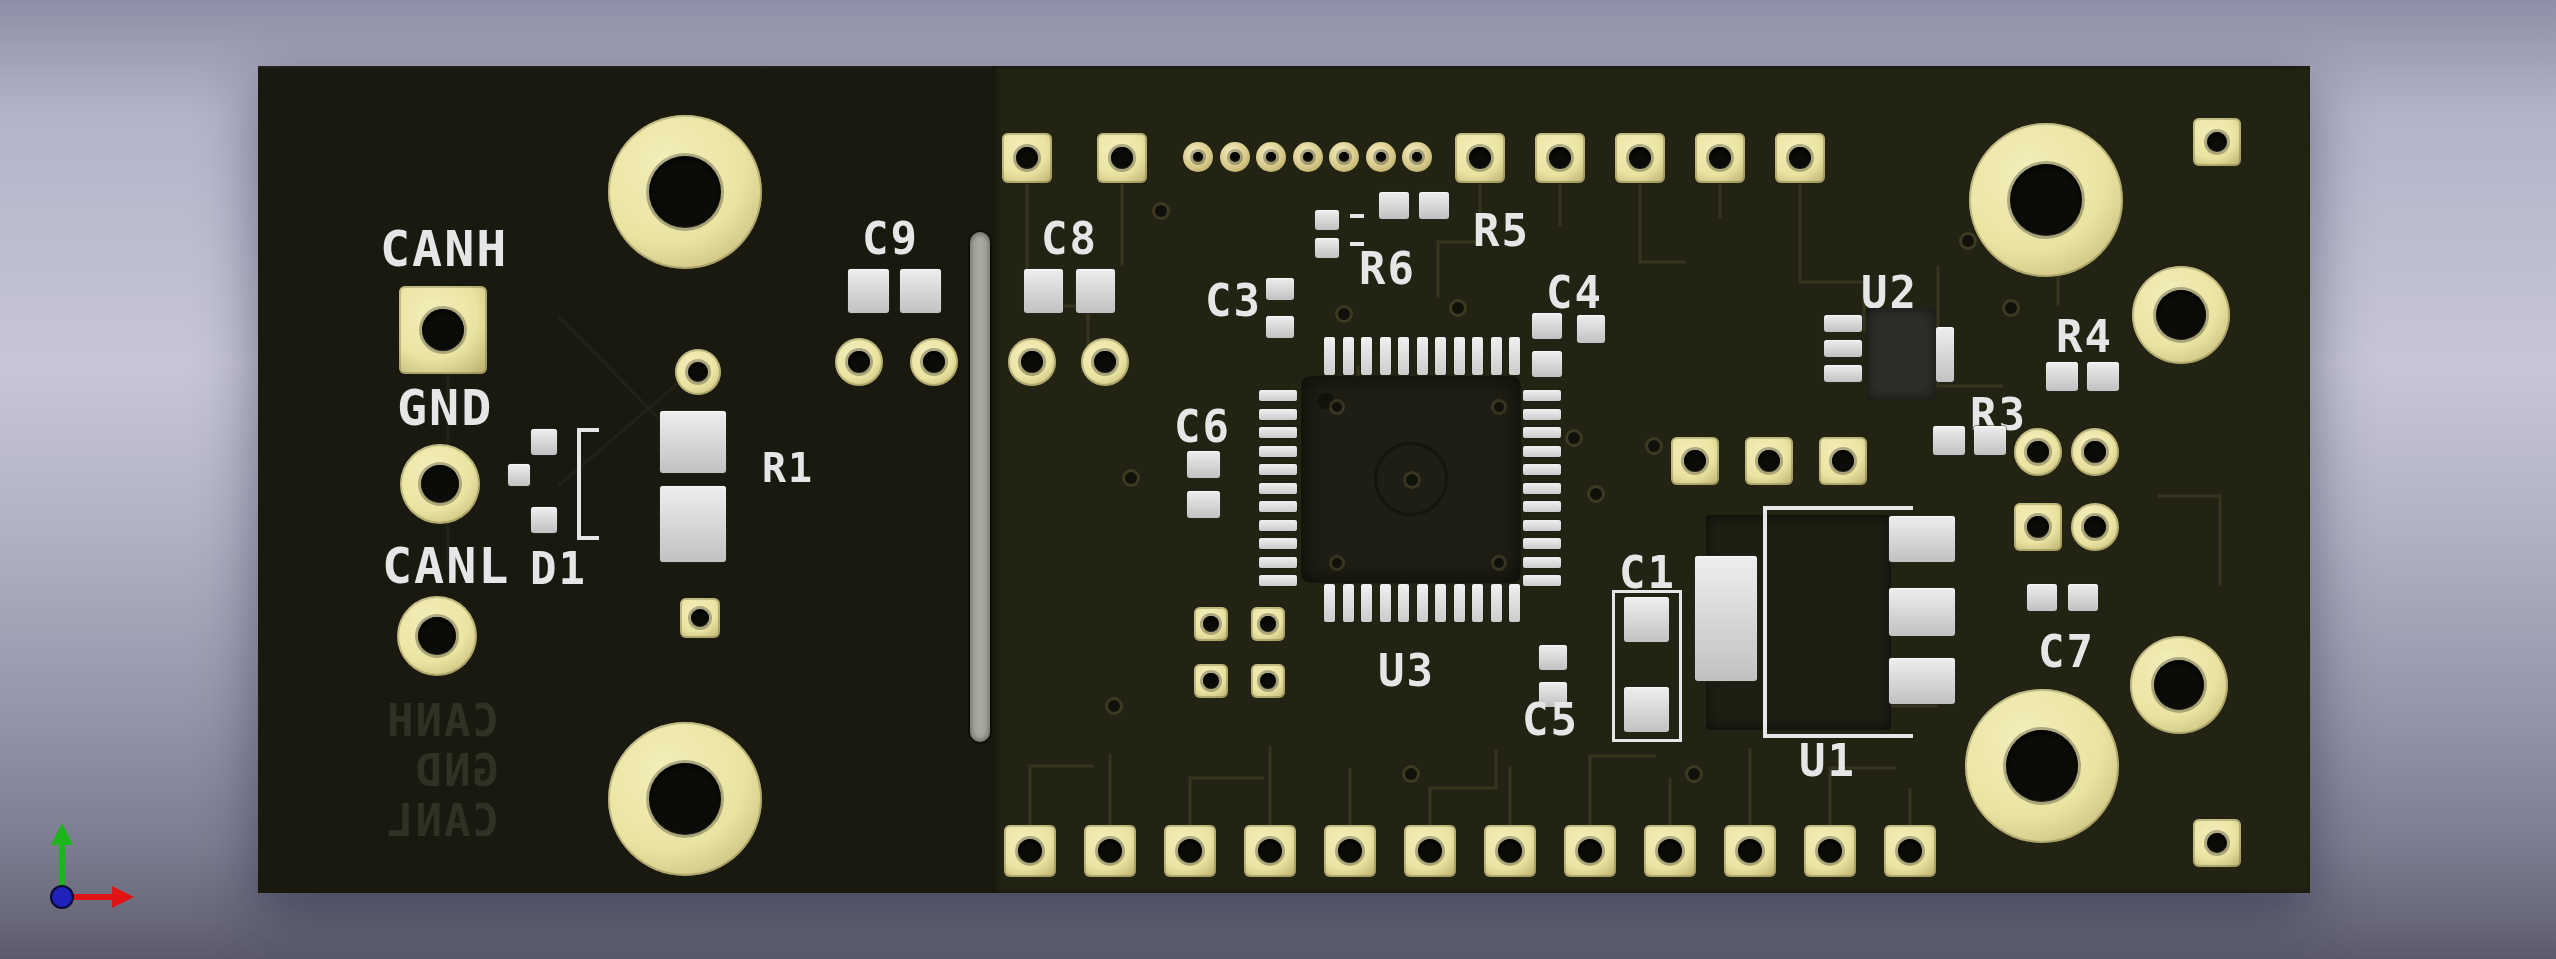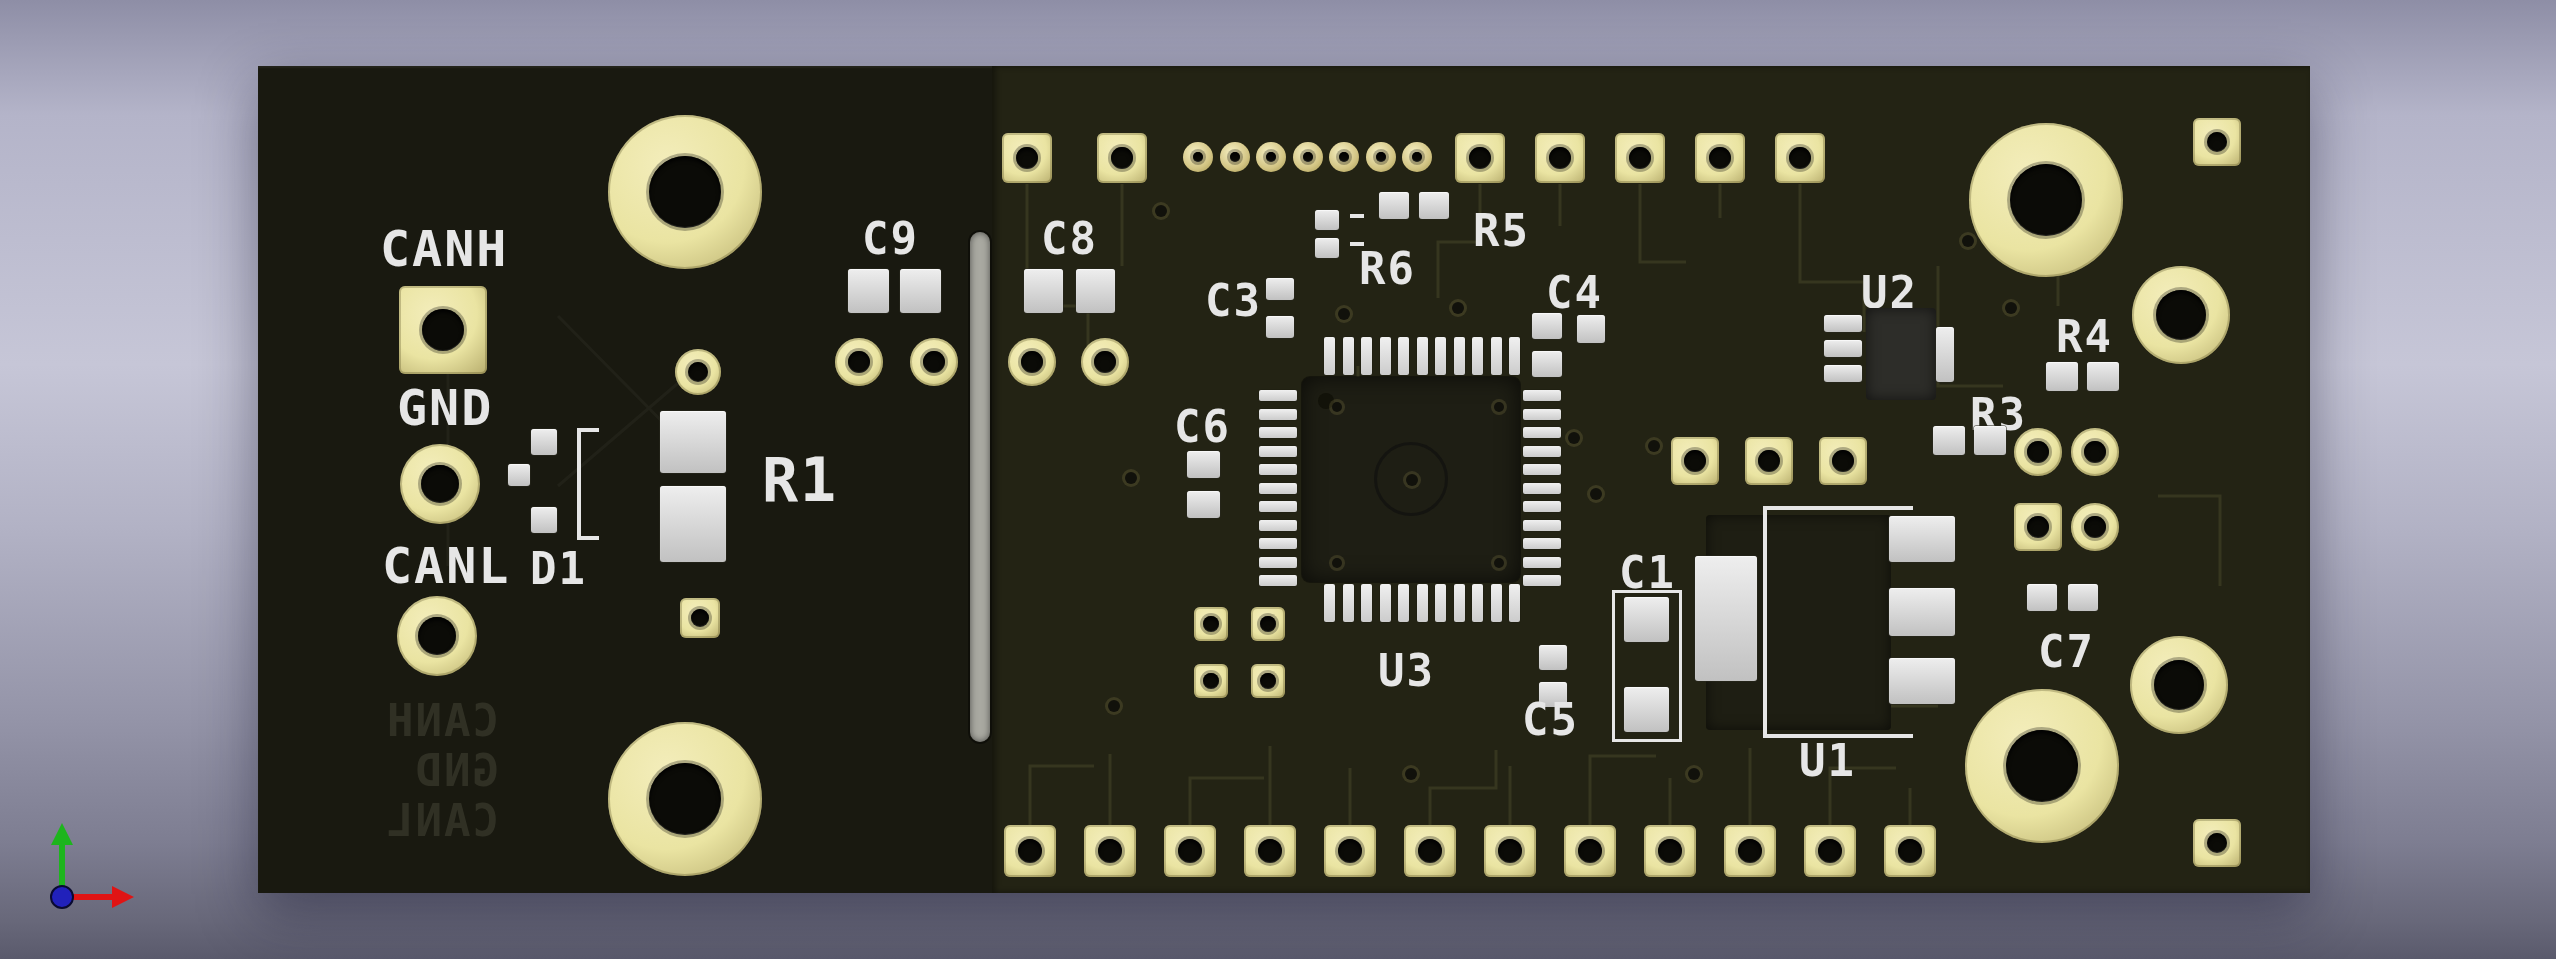--- a/index.html
+++ b/index.html
@@ -169,21 +169,21 @@
   <div class="abs silk" style="left:530px;top:543px;font-size:44px">D1</div>
 
   <div class="abs pad-circle" style="left:675px;top:349px;width:46px;height:46px">
       <div class="hole" style="width:20px;height:20px"></div>
     </div>
   <div class="abs smt" style="left:660px;top:411px;width:66px;height:62px"></div>
   <div class="abs smt" style="left:660px;top:486px;width:66px;height:76px"></div>
   <div class="abs pad-sq" style="left:680px;top:598px;width:40px;height:40px">
       <div class="hole" style="width:18px;height:18px"></div>
     </div>
-  <div class="abs silk" style="left:762px;top:445px;font-size:60px">R1</div>
+  <div class="abs silk" style="left:762px;top:445px;font-size:40px">R1</div>
 
   <div class="abs silk" style="left:862px;top:213px;font-size:44px">C9</div>
   <div class="abs smt" style="left:848px;top:269px;width:41px;height:44px"></div>
   <div class="abs smt" style="left:900px;top:269px;width:41px;height:44px"></div>
   <div class="abs pad-circle" style="left:835px;top:338px;width:48px;height:48px">
       <div class="hole" style="width:22px;height:22px"></div>
     </div>
   <div class="abs pad-circle" style="left:910px;top:338px;width:48px;height:48px">
       <div class="hole" style="width:22px;height:22px"></div>
     </div>

